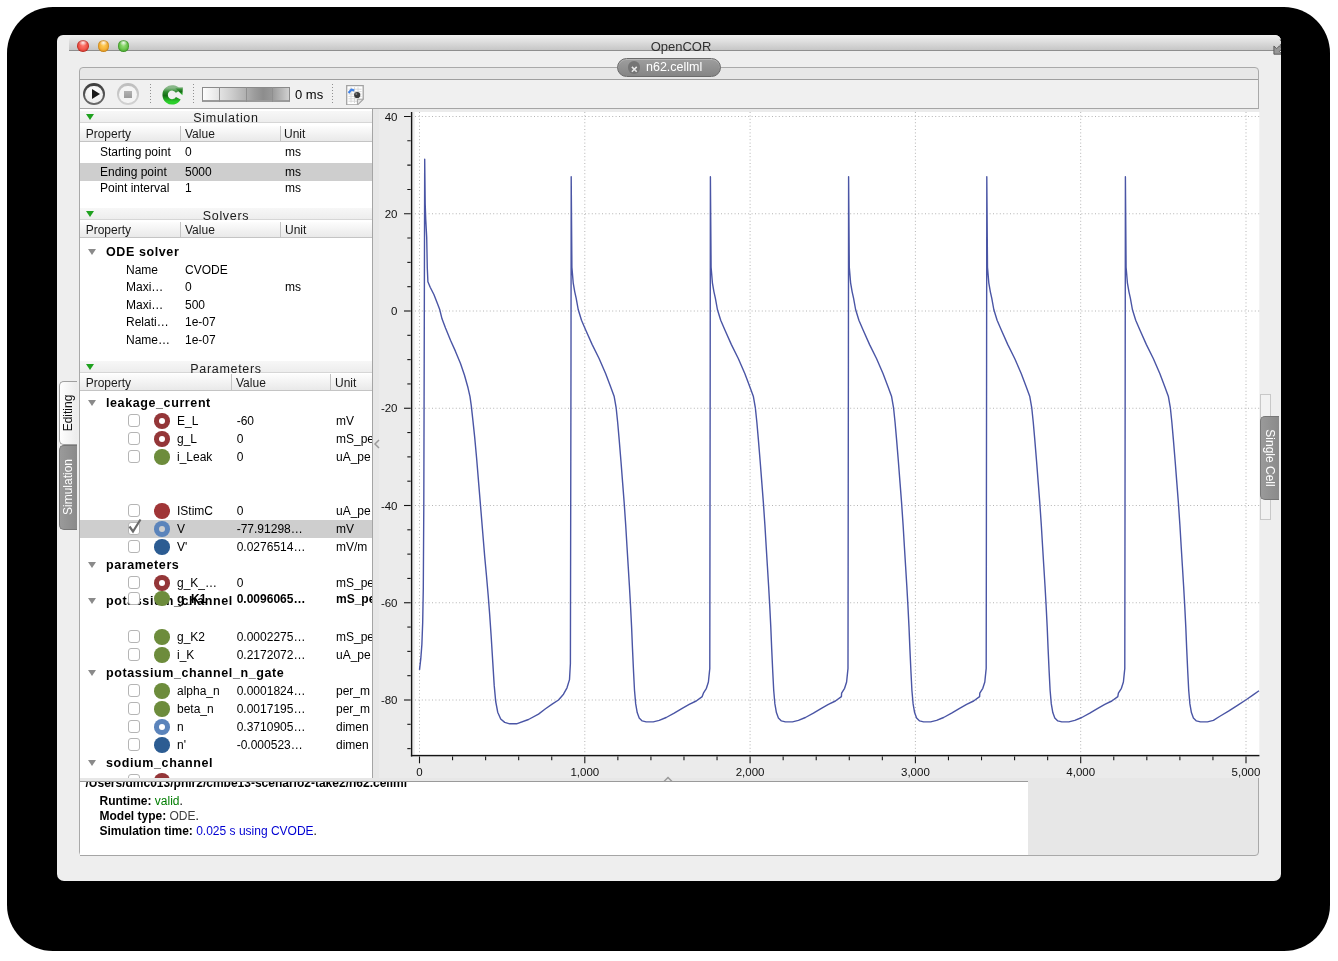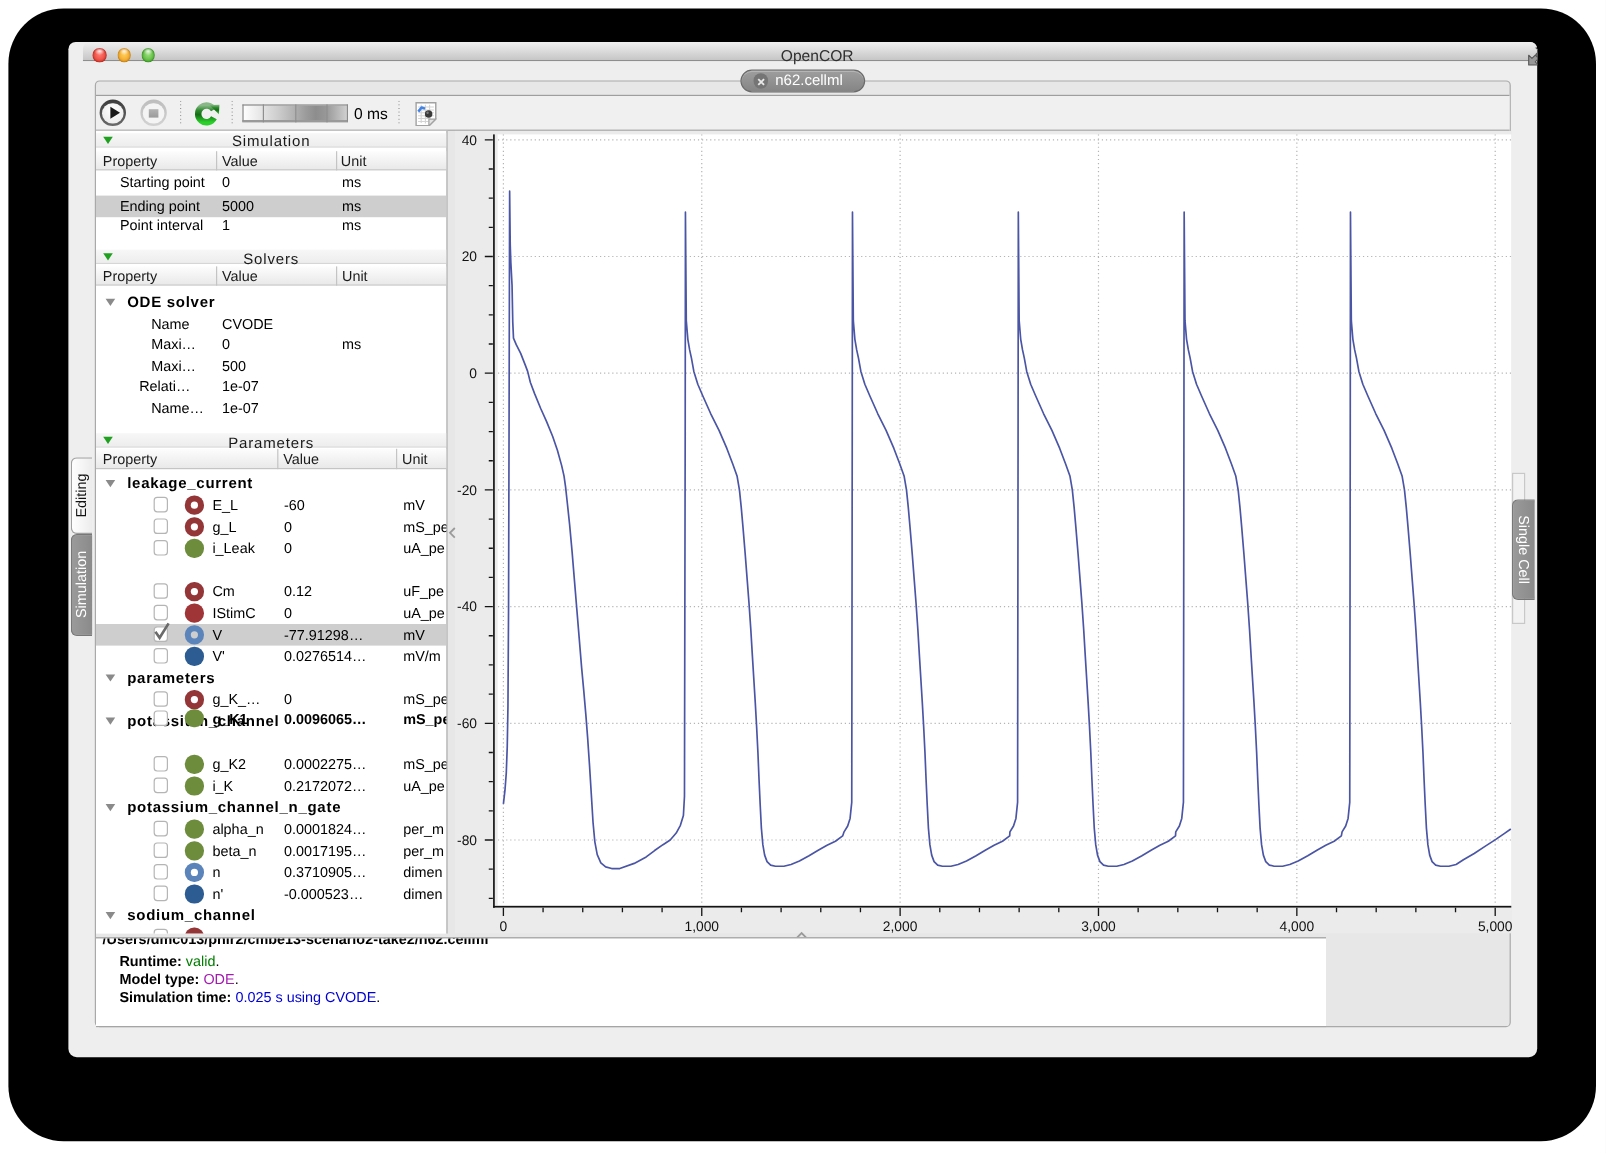--- a/index.html
+++ b/index.html
@@ -26,21 +26,21 @@
  border-right:4.8px solid transparent;border-top:6.5px solid #8a8a8a}
 .sectitle{position:absolute;width:100%;text-align:center;top:0.8px;font-size:12.5px;letter-spacing:0.7px;color:#1a1a1a}
 .colhdr{position:absolute;left:0;width:292px;height:16.5px;
  background:linear-gradient(#fdfdfd,#e9e9e9);border-bottom:1px solid #c4c4c4;color:#1a1a1a}
 .colhdr span{position:absolute;top:1.5px}
 .colsep{position:absolute;top:0;width:1px;height:16.5px;background:#c4c4c4}
 .trow{position:absolute;left:0;width:292px;height:18px;line-height:18px;white-space:nowrap}
 .cbox{position:absolute;left:47.6px;top:2.6px;width:12.6px;height:12.6px;background:#fff;
  border:1px solid #b5b5b5;border-radius:3px}
 #chart{position:absolute;left:298.5px;top:40.5px;width:881px;height:669px}
-#outpane{position:absolute;left:0;top:713px;width:1025px;height:74.5px;background:#fff;
+#outpane{position:absolute;left:0;top:713px;width:948px;height:74.5px;background:#fff;
  border-top:1px solid #9a9a9a;border-bottom:1px solid #a5a5a5;overflow:hidden;font-size:12px}
 #statusbar{position:absolute;left:0;top:821.5px;width:1224px;height:24.5px;
  background:#e9e9e9;border-top:1px solid #b0b0b0}
 .sidetab{position:absolute;font-size:12px;text-align:center}
 </style></head><body>
 <div id="screen"></div>
 <div id="win">
  <div id="titlebar">
   <div id="title">OpenCOR</div>
   <span class="tl" style="left:8.2px;background:radial-gradient(ellipse 60% 45% at 50% 22%,rgba(255,255,255,.9),rgba(255,255,255,0) 60%),radial-gradient(circle at 50% 45%,#ff7b70,#ee4f44 55%,#ca342b 85%);box-shadow:inset 0 0 2px rgba(110,10,0,.9)"></span>
@@ -168,21 +168,21 @@
           <span style="position:absolute;left:46px;">Maxi…</span>
           <span style="position:absolute;left:105px">0</span>
           <span style="position:absolute;left:205px">ms</span>
         </div>
 <div class="trow" style="top:187.29999999999998px">
           <span style="position:absolute;left:46px;">Maxi…</span>
           <span style="position:absolute;left:105px">500</span>
           <span style="position:absolute;left:205px"></span>
         </div>
 <div class="trow" style="top:204.89999999999998px">
-          <span style="position:absolute;left:36px;text-align:right;">Relati…</span>
+          <span style="position:absolute;left:46px;text-align:right;">Relati…</span>
           <span style="position:absolute;left:105px">1e-07</span>
           <span style="position:absolute;left:205px"></span>
         </div>
 <div class="trow" style="top:222.49999999999997px">
           <span style="position:absolute;left:46px;">Name…</span>
           <span style="position:absolute;left:105px">1e-07</span>
           <span style="position:absolute;left:205px"></span>
         </div>
 <div class="sechdr" style="top:252.3px">
           <span class="tri"></span>
@@ -214,28 +214,20 @@
           <span style="position:absolute;left:97px">g_L</span>
           <span style="position:absolute;left:156.7px">0</span>
           <span style="position:absolute;left:256px">mS_pe</span>
         </div>
 <div class="trow" style="top:339.4px;">
           <span class="cbox"></span>
           <span style="position:absolute;left:74px;top:1.2px;width:15.5px;height:15.5px;border-radius:50%;background:#6d8c3c"></span>
           <span style="position:absolute;left:97px">i_Leak</span>
           <span style="position:absolute;left:156.7px">0</span>
           <span style="position:absolute;left:256px">uA_pe</span>
-        </div>
-<div class="trow" style="top:375.4px;">
-          <span class="cbox"></span>
-          <span style="position:absolute;left:74px;top:1.2px;width:15.5px;height:15.5px;border-radius:50%;background:#943638"></span>
-          <span style="position:absolute;left:78.8px;top:6px;width:6px;height:6px;border-radius:50%;background:#fff"></span>
-          <span style="position:absolute;left:97px">Cm</span>
-          <span style="position:absolute;left:156.7px">0.12</span>
-          <span style="position:absolute;left:256px">uF_pe</span>
         </div>
 <div class="trow" style="top:393.4px;">
           <span class="cbox"></span>
           <span style="position:absolute;left:74px;top:1.2px;width:15.5px;height:15.5px;border-radius:50%;background:#a03537"></span>
           <span style="position:absolute;left:97px">IStimC</span>
           <span style="position:absolute;left:156.7px">0</span>
           <span style="position:absolute;left:256px">uA_pe</span>
         </div>
 <div class="trow" style="top:411.4px;background:#cecece;">
           <span class="cbox"></span>
@@ -426,21 +418,21 @@
       </svg>
       <svg style="position:absolute;left:293px;top:369.5px" width="8" height="12" viewBox="0 0 8 12">
         <path d="M6 2 L2 6 L6 10" fill="none" stroke="#9a9a9a" stroke-width="1.5"></path>
       </svg>
       <svg style="position:absolute;left:582px;top:708px" width="12" height="7" viewBox="0 0 12 7">
         <path d="M2 5.5 L6 1.5 L10 5.5" fill="none" stroke="#9a9a9a" stroke-width="1.5"></path>
       </svg>
   <div id="outpane">
    <div style="position:absolute;left:5.5px;top:-6.5px;font-weight:bold;white-space:nowrap">/Users/dmc013/phir2/cmbe13-scenario2-take2/n62.cellml</div>
    <div style="position:absolute;left:19.5px;top:12px"><b>Runtime:</b> <span style="color:#007d00">valid</span>.</div>
-   <div style="position:absolute;left:19.5px;top:27px"><b>Model type:</b> <span style="color:#a21caf">ODE</span>.</div>
+   <div style="position:absolute;left:19.5px;top:27px"><b>Model type:</b> <span style="color:#404040">ODE</span>.</div>
    <div style="position:absolute;left:19.5px;top:42px"><b>Simulation time:</b> <span style="color:#0000d2">0.025 s using CVODE</span>.</div>
   </div>
  </div>
 
  <div style="position:absolute;left:560px;top:22.5px;width:104px;height:19px;border-radius:9.5px;
    background:linear-gradient(#9e9e9e,#858585);border:1px solid #6b6b6b;box-shadow:inset 0 1px 0 rgba(255,255,255,.25)">
    <div style="position:absolute;left:9.5px;top:2.7px;width:12.6px;height:12.6px;border-radius:50%;background:#757575">
      <svg width="12.6" height="12.6" viewBox="0 0 13 13">
           <path d="M4 4 L9 9 M9 4 L4 9" stroke="#e8e8e8" stroke-width="1.6"></path>
         </svg>

